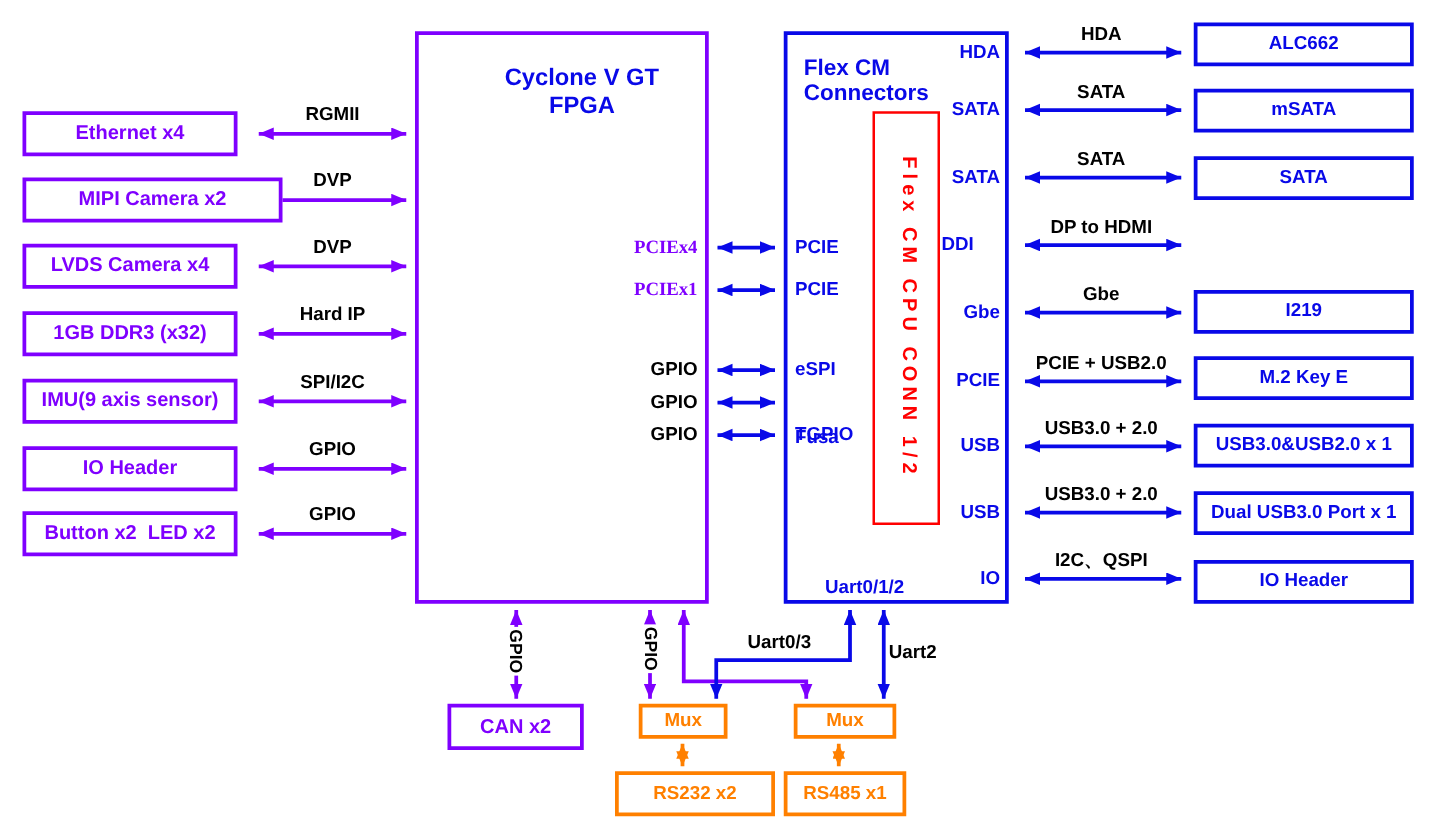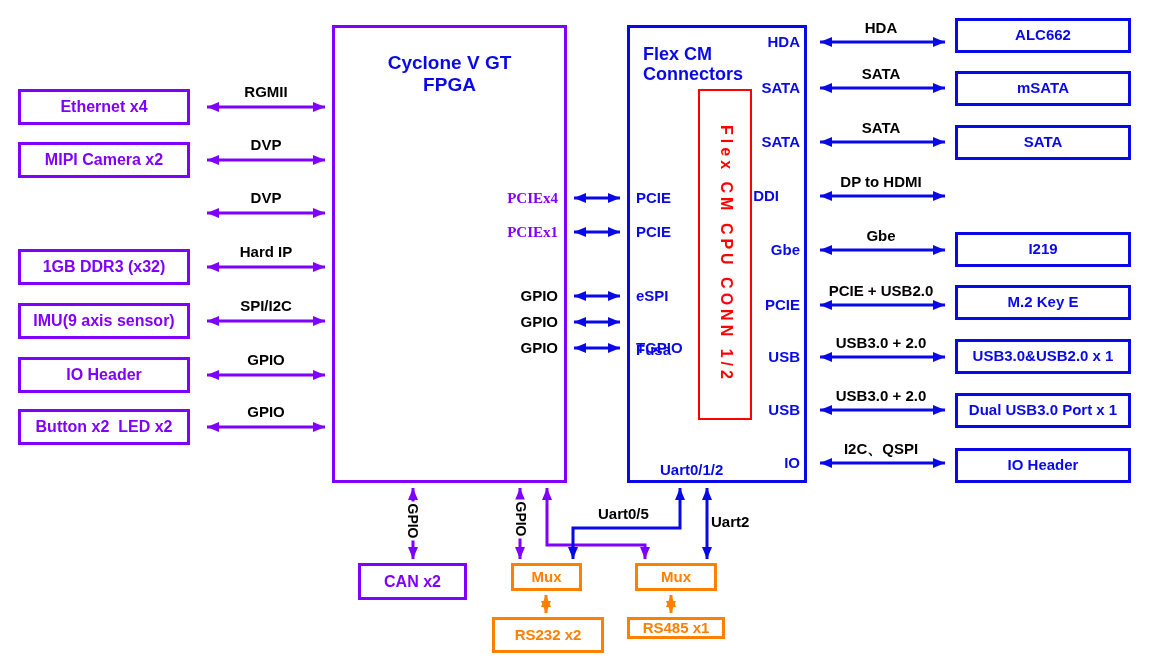--- a/index.html
+++ b/index.html
@@ -82,36 +82,37 @@
     <line x1="413" y1="488" x2="413" y2="559" stroke="#7F00FF" stroke-width="3" marker-start="url(#ap)" marker-end="url(#ap)"></line>
     <line x1="520" y1="488" x2="520" y2="559" stroke="#7F00FF" stroke-width="3" marker-start="url(#ap)" marker-end="url(#ap)"></line>
     <polyline points="547,488 547,545 645,545 645,559" fill="none" stroke="#7F00FF" stroke-width="3" marker-start="url(#ap)" marker-end="url(#ap)"></polyline>
     <polyline points="680,488 680,528 573,528 573,559" fill="none" stroke="#0909E8" stroke-width="3" marker-start="url(#ab)" marker-end="url(#ab)"></polyline>
     <line x1="707" y1="488" x2="707" y2="559" stroke="#0909E8" stroke-width="3" marker-start="url(#ab)" marker-end="url(#ab)"></line>
     <line x1="546" y1="595" x2="546" y2="613" stroke="#FF8000" stroke-width="3" marker-start="url(#ao)" marker-end="url(#ao)"></line>
     <line x1="671" y1="595" x2="671" y2="613" stroke="#FF8000" stroke-width="3" marker-start="url(#ao)" marker-end="url(#ao)"></line>
   </svg>
 
   <div class="box pbox" style="left:18px;top:89px;width:172px;height:36px;"><span>Ethernet x4</span></div>
-  <div class="box pbox" style="left:18px;top:142px;width:172px;height:36px;"><span>MIPI Camera x2</span></div>
+  <div class="box pbox" style="left:18px;top:142px;width:208px;height:36px;"><span>MIPI Camera x2</span></div>
+  <div class="box pbox" style="left:18px;top:195px;width:172px;height:36px;"><span>LVDS Camera x4</span></div>
   <div class="box pbox" style="left:18px;top:249px;width:172px;height:36px;"><span>1GB DDR3 (x32)</span></div>
   <div class="box pbox" style="left:18px;top:303px;width:172px;height:36px;"><span>IMU(9 axis sensor)</span></div>
   <div class="box pbox" style="left:18px;top:357px;width:172px;height:36px;"><span>IO Header</span></div>
   <div class="box pbox" style="left:18px;top:409px;width:172px;height:36px;text-align:right;"><span>Button x2  LED x2</span></div>
 
   <div class="lbl ctr" style="left:266px;top:84px;">RGMII</div>
   <div class="lbl ctr" style="left:266px;top:137px;">DVP</div>
   <div class="lbl ctr" style="left:266px;top:190px;">DVP</div>
   <div class="lbl ctr" style="left:266px;top:244px;">Hard IP</div>
   <div class="lbl ctr" style="left:266px;top:298px;">SPI/I2C</div>
   <div class="lbl ctr" style="left:266px;top:352px;">GPIO</div>
   <div class="lbl ctr" style="left:266px;top:404px;">GPIO</div>
 
   <div class="box bigbox" style="left:332px;top:25px;width:235px;height:458px;"></div>
-  <div class="title" style="left:332px;top:52px;width:235px;">Cyclone V GT
+  <div class="title" style="left:332px;top:52px;width:235px;padding-left:16px;">Cyclone V GT
 FPGA</div>
   <div class="port pr purple-t" style="left:430px;top:189px;width:128px;">PCIEx4</div>
   <div class="port pr purple-t" style="left:430px;top:223px;width:128px;">PCIEx1</div>
   <div class="port pr" style="left:430px;top:287px;width:128px;">GPIO</div>
   <div class="port pr" style="left:430px;top:313px;width:128px;">GPIO</div>
   <div class="port pr" style="left:430px;top:339px;width:128px;">GPIO</div>
 
   <div class="box bigbox-blue" style="left:627px;top:25px;width:180px;height:458px;"></div>
   <div class="fctitle" style="left:643px;top:44px;width:150px;"><span>Flex CM</span><br><span>Connectors</span></div>
   <div class="box rbox" style="left:698px;top:89px;width:54px;height:331px;"></div>
@@ -148,22 +149,22 @@
   <div class="box bbox" style="left:955px;top:71px;width:176px;height:35px;"><span>mSATA</span></div>
   <div class="box bbox" style="left:955px;top:125px;width:176px;height:35px;"><span>SATA</span></div>
   <div class="box bbox" style="left:955px;top:232px;width:176px;height:35px;"><span>I219</span></div>
   <div class="box bbox" style="left:955px;top:285px;width:176px;height:35px;"><span>M.2 Key E</span></div>
   <div class="box bbox" style="left:955px;top:339px;width:176px;height:35px;"><span>USB3.0&amp;USB2.0 x 1</span></div>
   <div class="box bbox" style="left:955px;top:393px;width:176px;height:35px;"><span>Dual USB3.0 Port x 1</span></div>
   <div class="box bbox" style="left:955px;top:448px;width:176px;height:35px;"><span>IO Header</span></div>
 
   <div class="rot gpio-v" style="left:413px;top:521px;">GPIO</div>
   <div class="rot gpio-v" style="left:521px;top:519px;">GPIO</div>
-  <div class="lbl" style="left:598px;top:506px;">Uart0/5</div>
+  <div class="lbl" style="left:598px;top:506px;">Uart0/3</div>
   <div class="lbl" style="left:711px;top:514px;">Uart2</div>
 
   <div class="box pbox" style="left:358px;top:563px;width:109px;height:37px;"><span>CAN x2</span></div>
   <div class="box obox" style="left:511px;top:563px;width:71px;height:28px;"><span>Mux</span></div>
   <div class="box obox" style="left:635px;top:563px;width:82px;height:28px;"><span>Mux</span></div>
-  <div class="box obox" style="left:492px;top:617px;width:112px;height:36px;"><span>RS232 x2</span></div>
-  <div class="box obox" style="left:627px;top:617px;width:98px;height:22px;"><span>RS485 x1</span></div>
+  <div class="box obox" style="left:492px;top:617px;width:128px;height:36px;"><span>RS232 x2</span></div>
+  <div class="box obox" style="left:627px;top:617px;width:98px;height:36px;"><span>RS485 x1</span></div>
 
 </div>
 
 </body></html>

